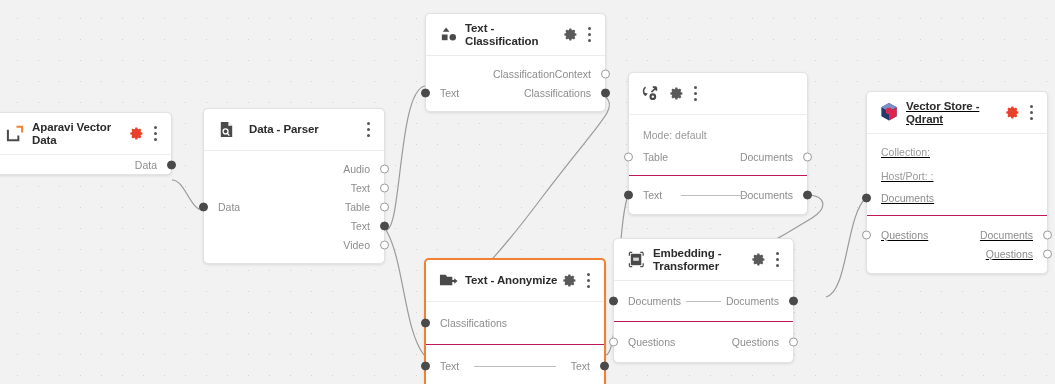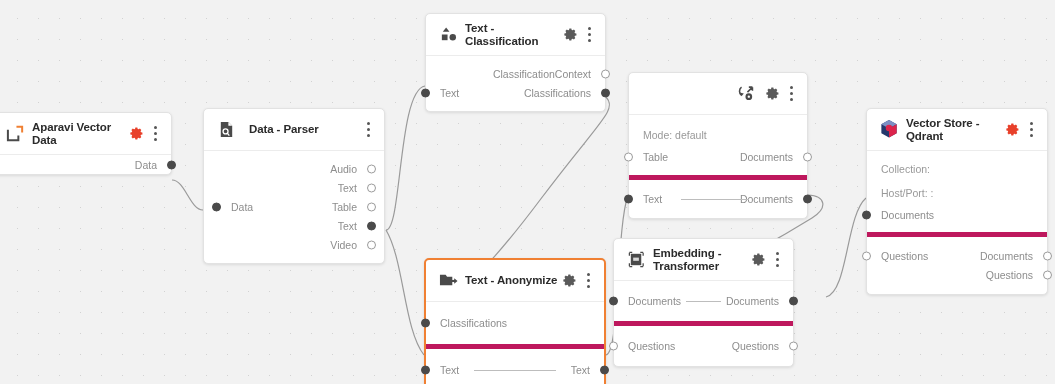--- a/index.html
+++ b/index.html
@@ -25,21 +25,20 @@
     box-shadow:0 1px 3px rgba(0,0,0,0.10);
     box-sizing:border-box;
   }
   .node.selected{border:2px solid #f08033;}
 
   .node-head{
     display:flex;align-items:center;
     height:42px;padding:0 9px 0 11px;
     border-bottom:1px solid #ececec;
     box-sizing:border-box;
-    justify-content:flex-end;
   }
   .node-icon{
     width:22px;height:22px;flex:0 0 22px;
     display:flex;align-items:center;justify-content:center;
     margin-right:6px;
   }
   .node-title{
     flex:1 1 auto;
     font-size:11.5px;font-weight:bold;color:#2b2b2b;
     line-height:12.5px;
@@ -48,21 +47,21 @@
   .node-title.center{text-align:left;padding-left:6px;}
   .gear{width:17px;height:17px;flex:0 0 17px;margin-right:3px;}
   .kebab{
     width:14px;flex:0 0 14px;height:20px;
     display:flex;flex-direction:column;align-items:center;justify-content:center;gap:3px;
     cursor:pointer;
   }
   .kebab i{display:block;width:3px;height:3px;border-radius:50%;background:#555;}
 
   .node-body{position:relative;}
-  .sect{border-bottom:5px solid #be185d;}
+  .sect{border-bottom:1px solid #be185d;}
   .sect:last-child{border-bottom:none;}
 
   .prop{
     font-size:10.5px;color:#999;
     padding:6px 12px 6px 14px;
     white-space:nowrap;
   }
 
   .row{
     position:relative;height:19px;
@@ -148,21 +147,21 @@
         </svg>
       </span>
       <span class="node-title center">Data - Parser</span>
       <span class="kebab">
           <i></i>
           <i></i>
           <i></i>
         </span>
     </div>
     <div class="node-body">
-      <div class="sect" style="padding:8px 13px 9px;">
+      <div class="sect" style="padding:8px 0 9px;">
         <div class="row">
           <span class="spacer"></span>
           <span class="plabel r">Audio</span>
           <span class="port hollow out"></span>
         </div>
         <div class="row">
           <span class="spacer"></span>
           <span class="plabel r">Text</span>
           <span class="port hollow out"></span>
         </div>
@@ -356,21 +355,21 @@
           <span class="port hollow in"></span>
           <span class="plabel l">Questions</span>
           <span class="spacer"></span>
           <span class="plabel r">Questions</span>
           <span class="port hollow out"></span>
         </div>
       </div>
     </div>
   </div>
 
-  <div class="node" style="left:866px;top:108px;width:182px;">
+  <div class="node" style="left:866px;top:91px;width:182px;text-decoration:underline;">
     <div class="node-head">
       <span class="node-icon">
         <svg width="20" height="21" viewBox="0 0 20 22">
           <path d="M10,1 L18,5.5 L18,15 L10,19.5 L2,15 L2,5.5 Z" fill="#24386c"></path>
           <path d="M10,1 L18,5.5 L10,10 L2,5.5 Z" fill="#7d8fc4"></path>
           <path d="M10,10 L18,5.5 L18,15 L10,19.5 Z" fill="#dc244c"></path>
           <circle cx="10" cy="9.5" r="3.4" fill="#dc244c"></circle>
           <rect x="10.6" y="10.5" width="2.1" height="5.5" fill="#dc244c"></rect>
         </svg>
       </span>

